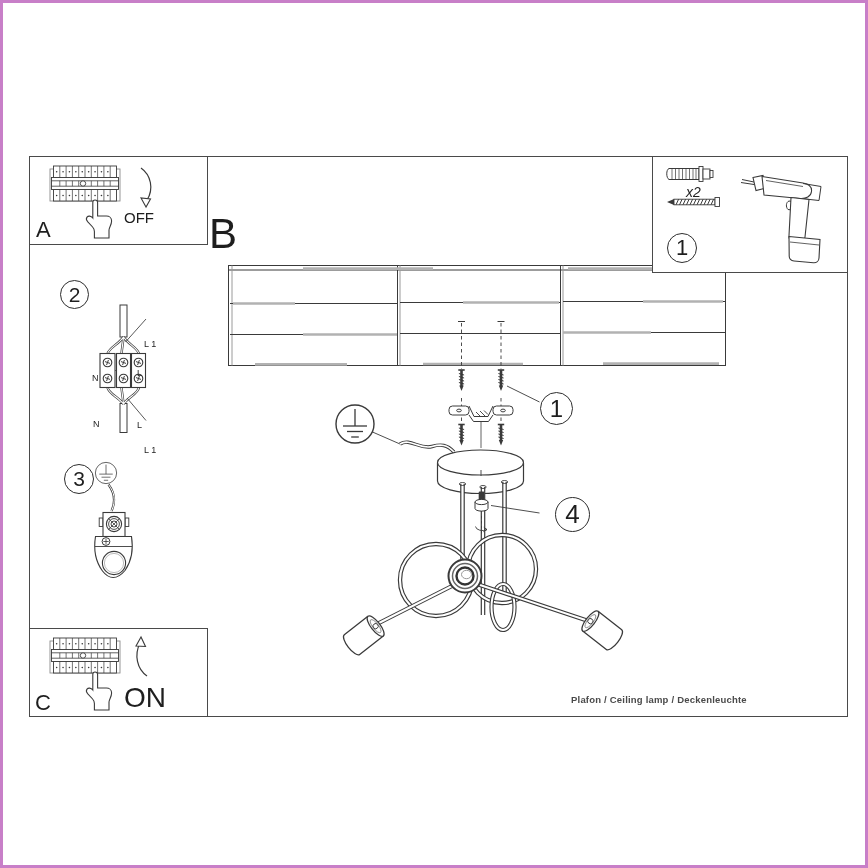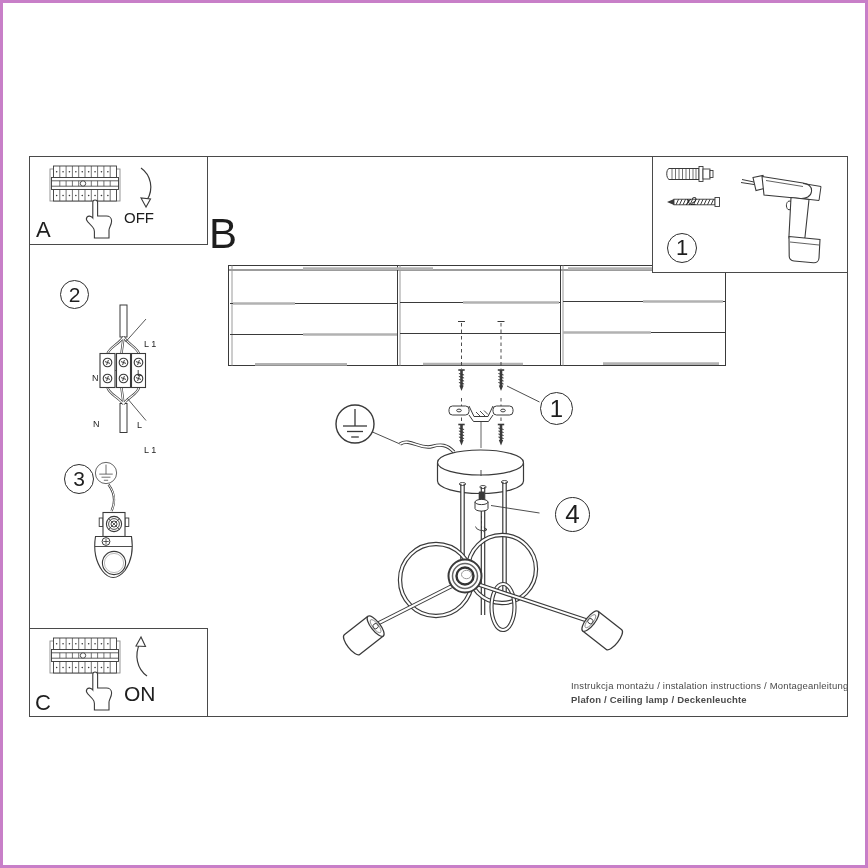--- a/index.html
+++ b/index.html
@@ -255,32 +255,31 @@
         <path d="M136,79.5 L167,82.5 L166,101 C165.8,104 163.5,106 160.5,105.8 L141,104 C138,103.8 136,101.5 136.2,98.5 Z" stroke-width="1.1"></path>
         <path d="M137,85 L166,88" stroke-width="0.8" fill="none"></path>
       </g>
     </svg>
   </div>
 
   <div class="txt" style="left:33px;top:214px;font-size:22px;">A</div>
   <div class="txt" style="left:121px;top:206px;font-size:15px;">OFF</div>
   <div class="txt" style="left:206px;top:207px;font-size:42px;">B</div>
   <div class="txt" style="left:32px;top:687px;font-size:22px;">C</div>
-  <div class="txt" style="left:121px;top:679px;font-size:21px;">ON</div>
-  <div class="txt" style="left:683px;top:181px;font-size:10px;font-style:italic;margin-top:12px;">x2</div>
+  <div class="txt" style="left:121px;top:679px;font-size:28px;">ON</div>
+  <div class="txt" style="left:683px;top:181px;font-size:14px;font-style:italic;">x2</div>
 
   <div class="callout" style="left:664px;top:230px;width:28px;height:28px;font-size:22px;">1</div>
   <div class="callout" style="left:57px;top:277px;width:27px;height:27px;font-size:21px;">2</div>
   <div class="callout" style="left:61px;top:461px;width:28px;height:28px;font-size:21px;">3</div>
   <div class="callout" style="left:537px;top:389px;width:31px;height:31px;font-size:24px;">1</div>
   <div class="callout" style="left:552px;top:494px;width:33px;height:33px;font-size:26px;">4</div>
 
   <div class="txt small-lbl" style="left:141px;top:308px;">L 1</div>
   <div class="txt small-lbl" style="left:134px;top:337px;">L</div>
   <div class="txt small-lbl" style="left:89px;top:342px;">N</div>
   <div class="txt small-lbl" style="left:90px;top:388px;">N</div>
   <div class="txt small-lbl" style="left:134px;top:389px;">L</div>
   <div class="txt small-lbl" style="left:141px;top:414px;">L 1</div>
 
-  <div class="txt footer-line" style="left:568px;top:677px;">Instrukcja montażu / instalation instructions / Montageanleitung</div>
   <div class="txt footer-line" style="left:568px;top:691px;font-weight:bold;">Plafon / Ceiling lamp / Deckenleuchte</div>
 
 </div>
 
 </body></html>

